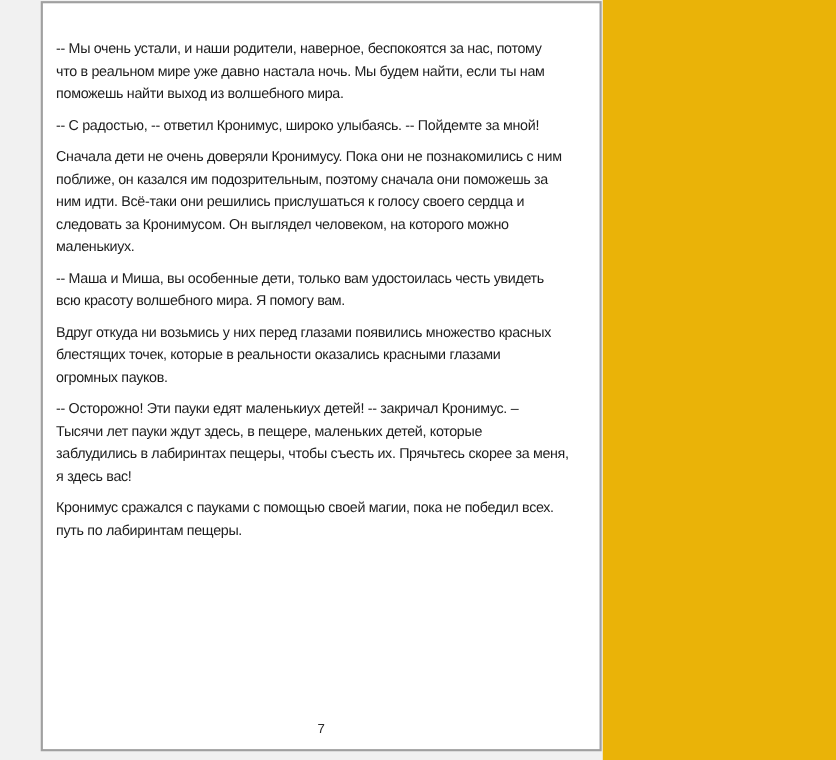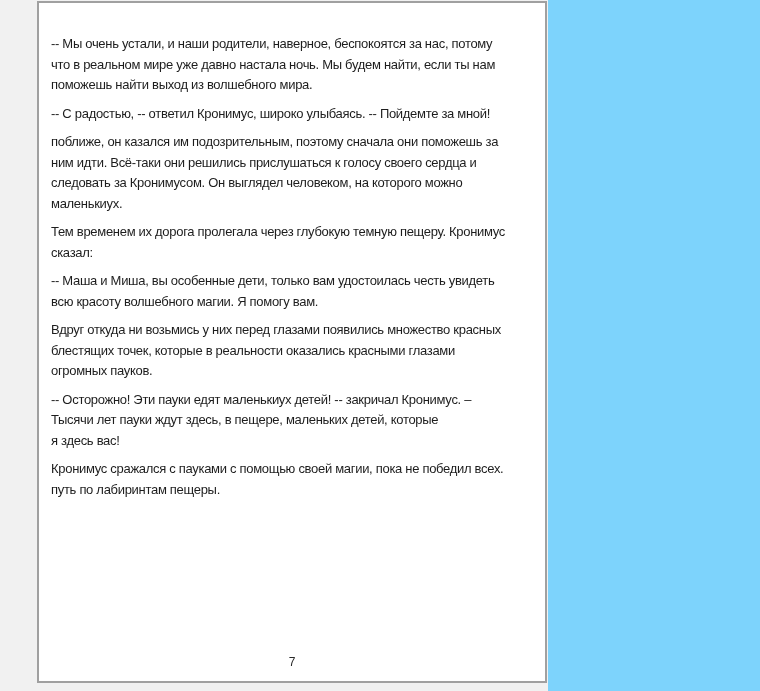--- a/index.html
+++ b/index.html
@@ -5,21 +5,21 @@
   html, body {
     margin: 0;
     padding: 0;
     background: #ffffff;
     font-family: "Liberation Sans", "DejaVu Sans", sans-serif;
   }
   .screen {
     position: relative;
     width: 760px;
     height: 691px;
-    background: #7dd3fc;
+    background: #eab308;
     overflow: hidden;
   }
   
   .viewer-canvas {
     position: absolute;
     left: 0;
     top: 0;
     width: 548px;
     height: 691px;
     background: #f1f1f1;
@@ -70,41 +70,39 @@
       <div class="doc-text">
           <div class="para">
             <div class="line">-- Мы очень устали, и наши родители, наверное, беспокоятся за нас, потому</div>
             <div class="line">что в реальном мире уже давно настала ночь. Мы будем найти, если ты нам</div>
             <div class="line">поможешь найти выход из волшебного мира.</div>
           </div>
           <div class="para">
             <div class="line">-- С радостью, -- ответил Кронимус, широко улыбаясь. -- Пойдемте за мной!</div>
           </div>
           <div class="para">
+            <div class="line">Сначала дети не очень доверяли Кронимусу. Пока они не познакомились с ним</div>
             <div class="line">поближе, он казался им подозрительным, поэтому сначала они поможешь за</div>
             <div class="line">ним идти. Всё-таки они решились прислушаться к голосу своего сердца и</div>
             <div class="line">следовать за Кронимусом. Он выглядел человеком, на которого можно</div>
             <div class="line">маленькиух.</div>
           </div>
           <div class="para">
-            <div class="line">Тем временем их дорога пролегала через глубокую темную пещеру. Кронимус</div>
-            <div class="line">сказал:</div>
-          </div>
-          <div class="para">
             <div class="line">-- Маша и Миша, вы особенные дети, только вам удостоилась честь увидеть</div>
-            <div class="line">всю красоту волшебного магии. Я помогу вам.</div>
+            <div class="line">всю красоту волшебного мира. Я помогу вам.</div>
           </div>
           <div class="para">
             <div class="line">Вдруг откуда ни возьмись у них перед глазами появились множество красных</div>
             <div class="line">блестящих точек, которые в реальности оказались красными глазами</div>
             <div class="line">огромных пауков.</div>
           </div>
           <div class="para">
             <div class="line">-- Осторожно! Эти пауки едят маленькиух детей! -- закричал Кронимус. –</div>
             <div class="line">Тысячи лет пауки ждут здесь, в пещере, маленьких детей, которые</div>
+            <div class="line">заблудились в лабиринтах пещеры, чтобы съесть их. Прячьтесь скорее за меня,</div>
             <div class="line">я здесь вас!</div>
           </div>
           <div class="para">
             <div class="line">Кронимус сражался с пауками с помощью своей магии, пока не победил всех.</div>
             <div class="line">путь по лабиринтам пещеры.</div>
           </div>
         </div>
       <div class="page-number">7</div>
     </div>
   </div>

